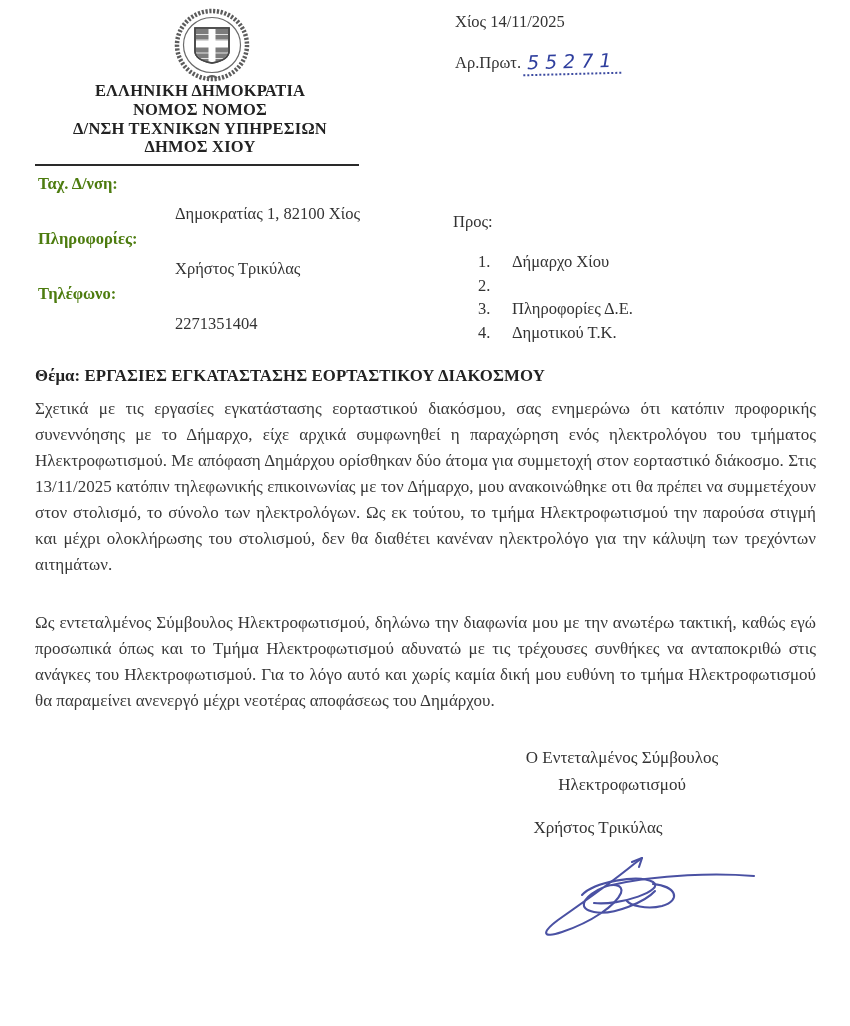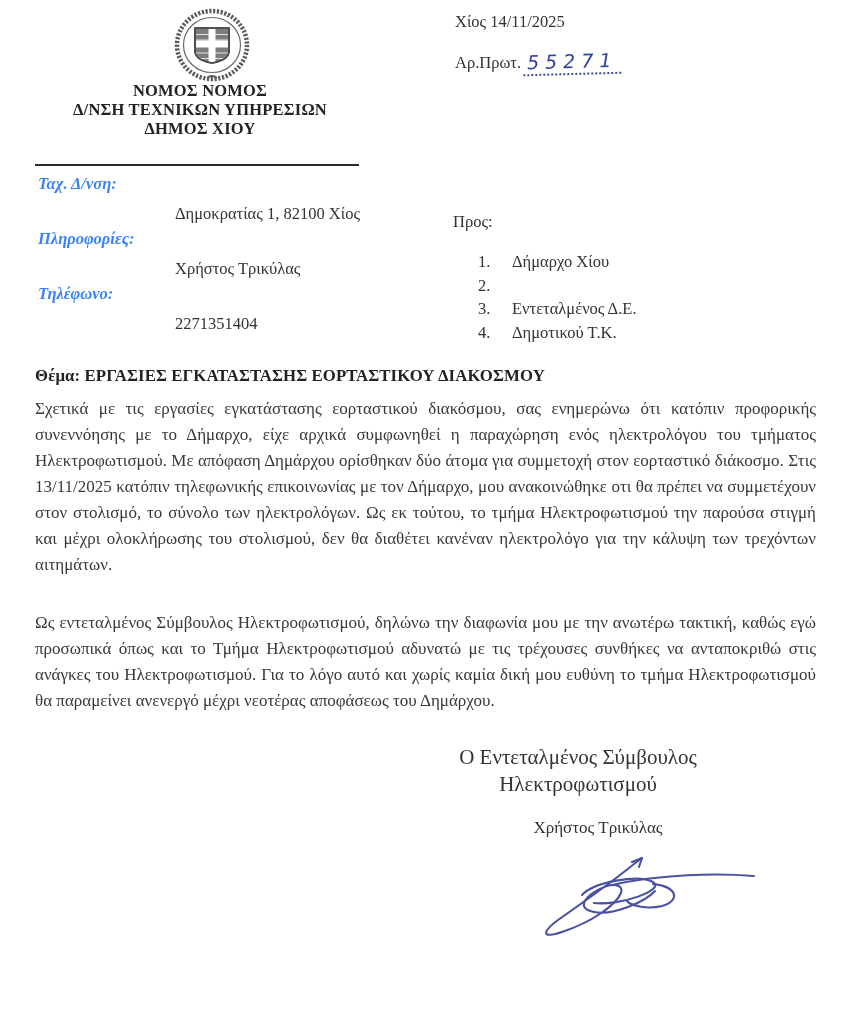--- a/index.html
+++ b/index.html
@@ -12,21 +12,21 @@
   .emblem{position:absolute;left:160px;top:8px;width:105px;height:74px;}
   .org-block{
     position:absolute;left:25px;top:82px;width:350px;
     text-align:center;font-weight:bold;color:#222;
     font-size:16.5px;line-height:18.8px;letter-spacing:.2px;
   }
   .lh-rule{position:absolute;left:35px;top:164px;width:324px;height:0;
     border-top:2.2px solid #2a2a2a;}
   .contact{position:absolute;left:38px;top:171px;width:400px;font-size:16.5px;}
   .contact-row{display:flex;line-height:25px;}
-  .contact-label{width:137px;font-weight:bold;color:#3b82f6;font-style:italic;}
+  .contact-label{width:137px;font-weight:bold;color:#4d7c0f;}
   .contact-value{color:#333;margin-top:30px;}
   
   .place-date{position:absolute;left:455px;top:12px;font-size:16.5px;color:#333;}
   .protocol{position:absolute;left:455px;top:50px;font-size:16.5px;color:#333;}
   .protocol-number{
     display:inline-block;margin-left:2px;padding:0 4px 1px 4px;
     font-family:"DejaVu Sans", sans-serif;font-style:italic;
     font-size:19px;color:#2f3f9e;letter-spacing:6px;
     border-bottom:2px dotted #3b4aa0;transform:rotate(-1.5deg);
   }
@@ -36,22 +36,22 @@
   .recipient-num{width:34px;}
   
   .content{position:absolute;left:35px;top:366px;width:781px;}
   .subject-line{font-weight:bold;color:#222;font-size:16.8px;letter-spacing:.1px;}
   .body-par{
     margin:10px 0 0 0;text-align:justify;color:#383838;
     font-size:17px;line-height:26px;
   }
   .body-par + .body-par{margin-top:32px;}
   
-  .closing{position:absolute;left:408px;top:744px;width:340px;
-    text-align:center;font-size:21px;color:#333;line-height:27px;}
+  .closing{position:absolute;left:452px;top:744px;width:340px;
+    text-align:center;font-size:17px;color:#333;line-height:27px;}
   .signer-name{position:absolute;left:428px;top:818px;width:340px;
     text-align:center;font-size:17px;color:#333;}
   .signature{position:absolute;left:520px;top:846px;width:240px;height:92px;}
 </style>
 </head>
 <body>
 
 <div class="page">
 
   <div class="emblem">
@@ -70,20 +70,21 @@
           <rect x="36" y="39.5" width="12.5" height="16" fill="#7c7c7c"></rect>
           <rect x="55.5" y="39.5" width="12.5" height="16" fill="#7c7c7c"></rect>
           <path d="M36 26.5 h32 M36 32 h32 M36 45 h32 M36 50.5 h32" stroke="#ffffff" stroke-width=".8"></path>
         </g>
         <path d="M35 20 h34 v23 q0 9 -17 12 q-17 -3 -17 -12 z" fill="none" stroke="#474747" stroke-width="1.6"></path>
       </g>
     </svg>
   </div>
 
   <div class="org-block">
+    <div>ΕΛΛΗΝΙΚΗ ΔΗΜΟΚΡΑΤΙΑ</div>
     <div>ΝΟΜΟΣ ΝΟΜΟΣ</div>
     <div>Δ/ΝΣΗ ΤΕΧΝΙΚΩΝ ΥΠΗΡΕΣΙΩΝ</div>
     <div>ΔΗΜΟΣ ΧΙΟΥ</div>
   </div>
 
   <div class="lh-rule"></div>
 
   <div class="contact">
     <div class="contact-row">
       <span class="contact-label">Ταχ. Δ/νση:</span>
@@ -110,21 +111,21 @@
   <div class="recipients-list">
     <div class="recipient-row">
       <span class="recipient-num">1.</span>
       <span>Δήμαρχο Χίου</span>
     </div>
     <div class="recipient-row">
       <span class="recipient-num">2.</span>
     </div>
     <div class="recipient-row">
       <span class="recipient-num">3.</span>
-      <span>Εντεταλμένος Δ.Ε.</span>
+      <span>Πληροφορίες Δ.Ε.</span>
     </div>
     <div class="recipient-row">
       <span class="recipient-num">4.</span>
       <span>Δημοτικού Τ.Κ.</span>
     </div>
   </div>
 
   <div class="content">
     <div class="subject-line">
       <span>Θέμα:</span>

